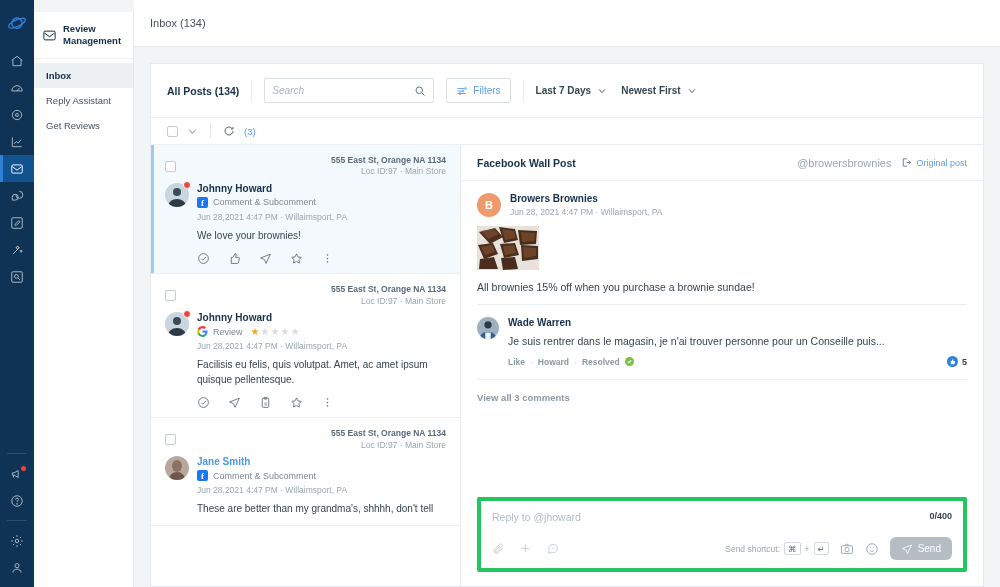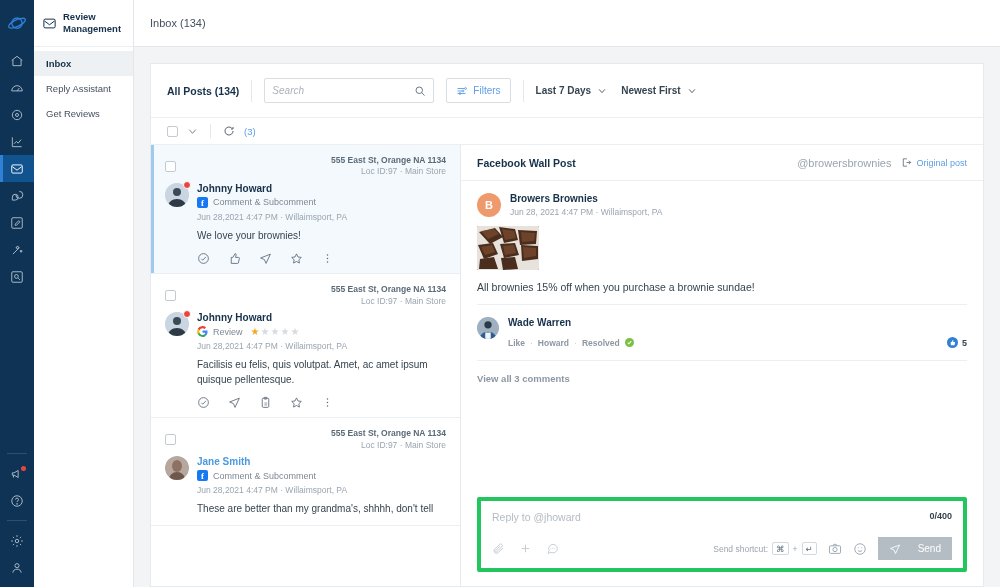--- a/index.html
+++ b/index.html
@@ -29,21 +29,21 @@
     content:""; position:absolute; left:0; top:0; bottom:0; width:3px; background:#2f80d6;
   }
   .rail-bottom { position: absolute; bottom: 6px; left: 0; width: 34px;
     display: flex; flex-direction: column; align-items: center; }
   .rail-sep { width: 20px; height: 1px; background: #2c4f70; margin: 6px 0; }
   .rail-dot { position:absolute; top:6px; right:8px; width:5px; height:5px; border-radius:50%; background:#e8453c; }
 
   
   .nav {
     width: 100px; flex: 0 0 100px; background: #fff; border-right: 1px solid #e3e7eb;
-    display: flex; flex-direction: column;
+    display: flex; flex-direction: column; margin-top: 12px;
   }
   .nav-head {
     height: 47px; display: flex; align-items: center; gap: 6px; padding: 0 8px;
     border-bottom: 1px solid #eceff2;
   }
   .nav-head-title {
     font-size: 9.5px; font-weight: bold; color: #16304a; line-height: 1.25;
   }
   .nav-list { padding-top: 4px; background: #fff; flex: 1; }
   .nav-item {
@@ -185,22 +185,22 @@
   .composer-input::placeholder { color: #b3bbc3; }
   .counter { font-size: 9px; font-weight: bold; color: #36444f; }
   .composer-bottom { display: flex; align-items: center; margin-top: 14px; gap: 14px; color:#c3cad1;}
   .comp-right { margin-left: auto; display: flex; align-items: center; gap: 11px; }
   .shortcut { display: flex; align-items: center; gap: 4px; font-size: 8.5px; color: #9aa5b0; }
   .key {
     border: 1px solid #d2d8de; border-radius: 2px; min-width: 14px; height: 13px; padding: 0 3px;
     display: flex; align-items: center; justify-content: center; font-size: 8.5px; color: #5b6a78;
   }
   .send-btn {
-    background: #b5bdc4; color: #fff; border-radius: 0; height: 23px; padding: 0 11px;
-    display: flex; align-items: center; gap: 17px; font-size: 10px;
+    background: #b5bdc4; color: #fff; border-radius: 6px; height: 23px; padding: 0 11px;
+    display: flex; align-items: center; gap: 5px; font-size: 10px;
   }
   svg { display: block; }
 </style>
 </head>
 <body>
 
 <div class="app">
 
   <div class="rail">
     <div class="rail-logo">
@@ -623,20 +623,21 @@
                 <span class="c-avatar">
                   <svg width="22" height="22" viewBox="0 0 24 24">
                       <circle cx="12" cy="12" r="12" fill="#9fb0c0"></circle>
                       <circle cx="12" cy="8.5" r="4" fill="#2b3a47"></circle>
                       <path d="M3 24c0-5 4-8 9-8s9 3 9 8z" fill="#2e5d93"></path>
                       <path d="M9 17h6v7H9z" fill="#f0f3f6"></path>
                     </svg>
                 </span>
                 <div style="flex:1; min-width:0;">
                   <div class="c-name">Wade Warren</div>
+                  <div class="c-text">Je suis rentrer dans le magasin, je n'ai trouver personne pour un Conseille puis...</div>
                   <div class="c-actions">
                     <span class="c-act">Like</span>
                     <span class="c-sep">·</span>
                     <span class="c-act">Howard</span>
                     <span class="c-sep">·</span>
                     <span class="c-act">Resolved</span>
                     <span class="check-green">
                       <svg width="7" height="7" viewBox="0 0 24 24" fill="none" stroke="#fff" stroke-width="3.5">
                           <path d="M6 12.5l4 4 8-9"></path>
                         </svg>

